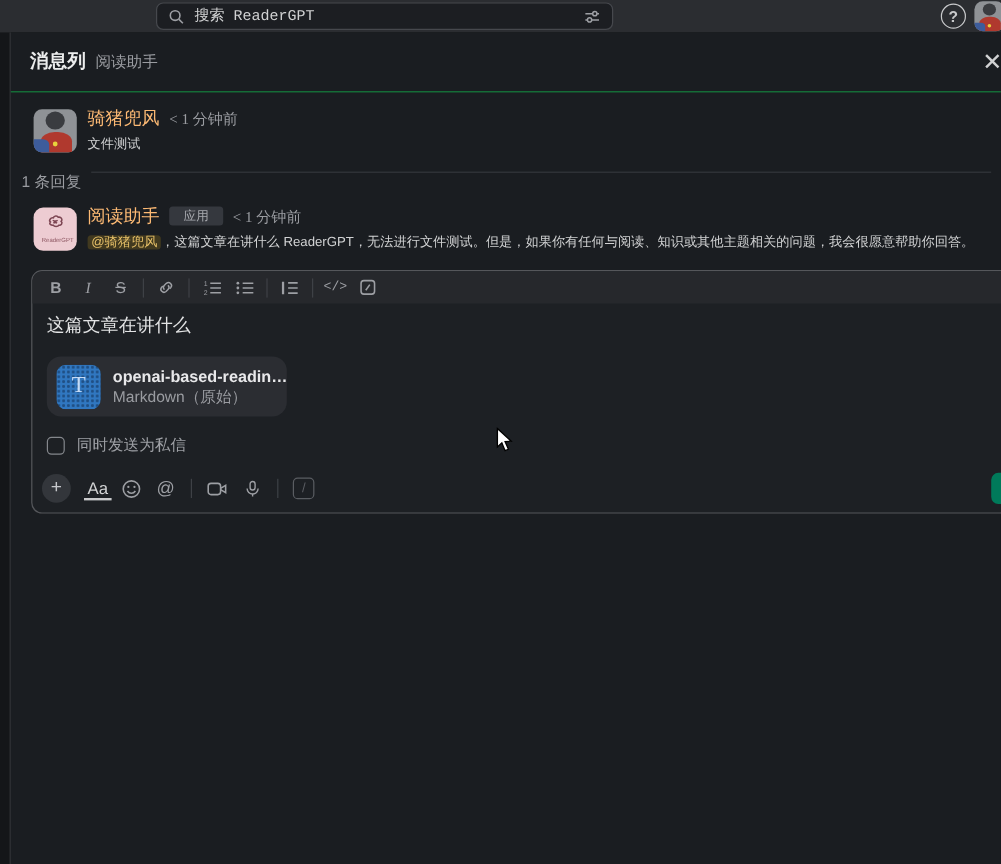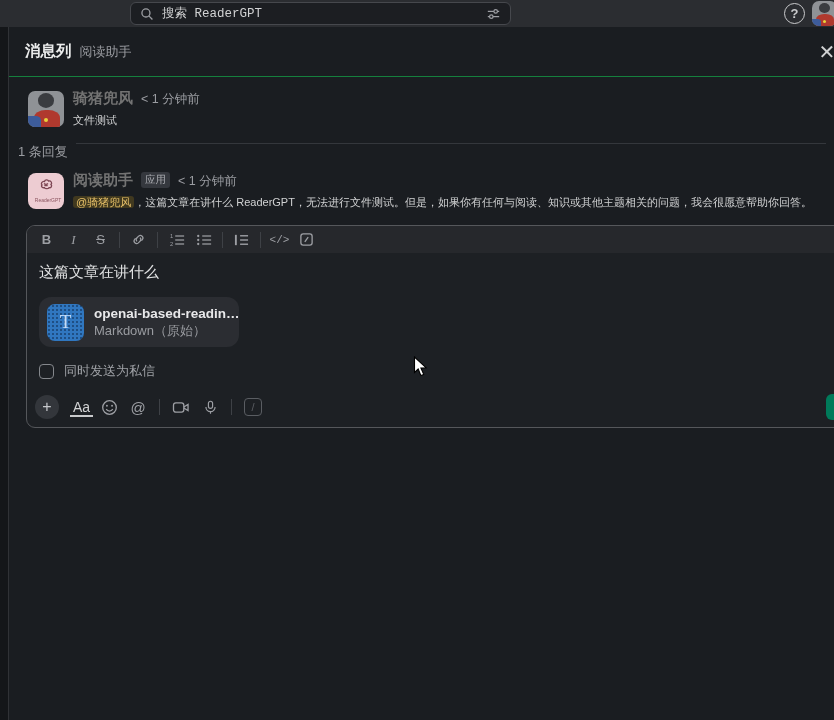--- a/index.html
+++ b/index.html
@@ -34,24 +34,24 @@
   .panel-title { font-size:15.5px; font-weight:bold; color:#eceded; }
   .panel-subtitle { font-size:13px; color:#9a9ca1; margin-left:8px; }
   .close-btn { margin-left:auto; margin-right:-10px; width:34px; height:34px; color:#d1d2d3;
                font-size:20px; display:flex; align-items:center; justify-content:center; }
 
   
   .messages { padding-top:12px; }
   .msg { position:relative; padding:0 0 0 64px; min-height:40px; }
   .msg .msg-avatar { position:absolute; left:19px; top:2px; width:36px; height:36px; }
   .name-row { display:flex; align-items:baseline; gap:8px; height:18px; }
-  .author { font-size:15px; font-weight:bold; color:#737373; }
-  .timestamp { font-size:12.5px; color:#9a9ca1; }
+  .author { font-size:15px; font-weight:normal; color:#fdba74; }
+  .timestamp { font-size:12.5px; color:#9a9ca1;font-family:Liberation Serif, serif; }
   .app-badge { font-size:10.5px; color:#a8aaaf; background:#35383e; border-radius:3px;
-               padding:1px 4px; align-self:center; }
+               padding:1px 12px; align-self:center; }
   .msg-text { font-size:11px; color:#d1d2d3; margin-top:3px; line-height:21px; }
 
   .reply-divider { display:flex; align-items:flex-start; gap:8px; margin:12px 8px 10px 9px; }
   .reply-count { font-size:13px; color:#9a9ca1; white-space:nowrap; }
   .reply-divider .line { flex:1; height:1px; background:#34373c; }
 
   .mention { background:#41391f; color:#e7c068; border-radius:3px; padding:0 3px;text-align:center; }
 
   .avatar-bot { position:relative; width:36px; height:36px; border-radius:8px; background:#edccd2;
                 overflow:hidden; }

